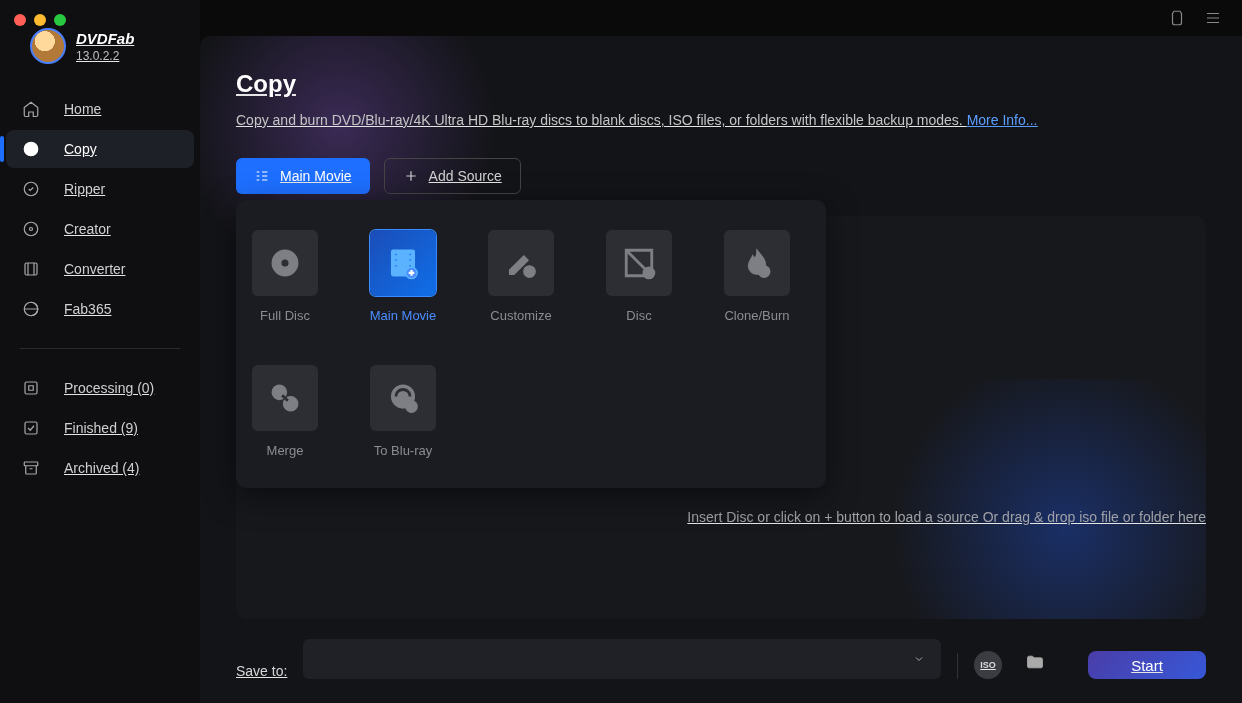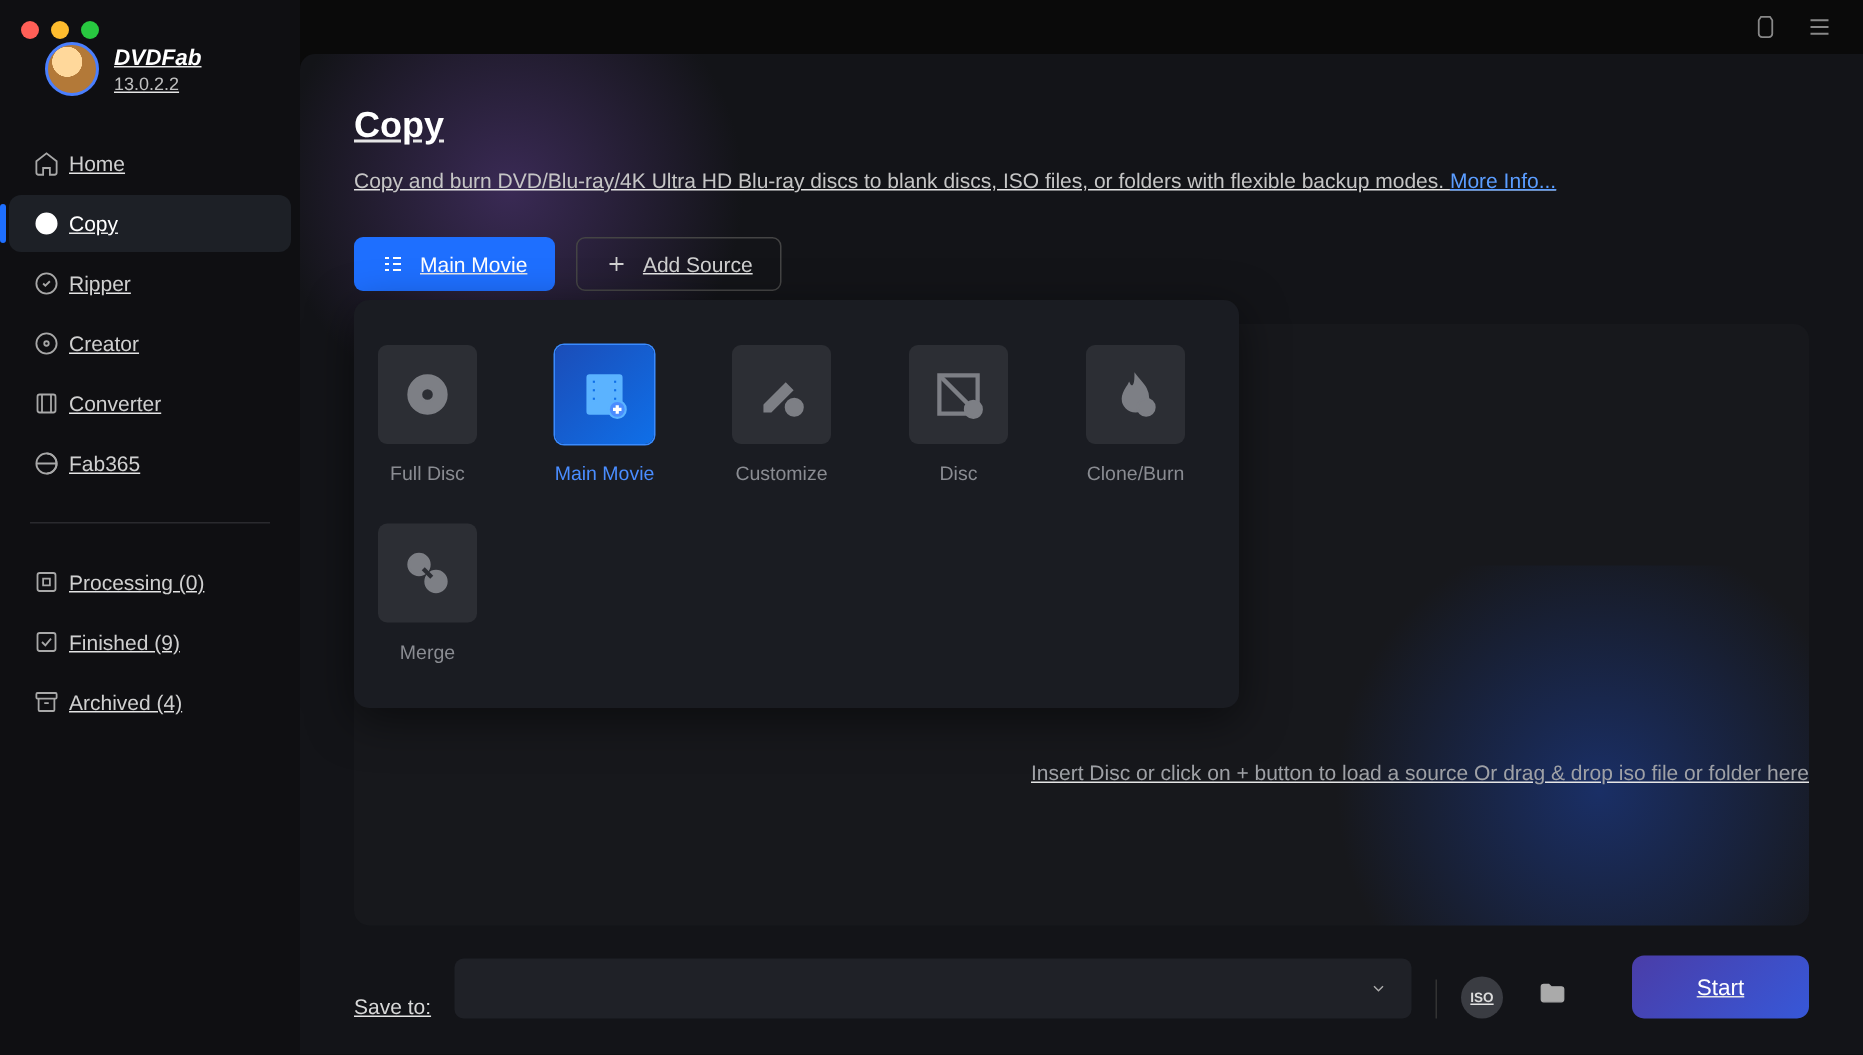--- a/index.html
+++ b/index.html
@@ -14,21 +14,21 @@
 .tl-max { background:#28c840; }
 
 
 .sidebar { width:200px; background:#0f0f12; display:flex; flex-direction:column; padding-top:24px; flex-shrink:0; }
 .logo-row { display:flex; align-items:center; gap:10px; padding:4px 20px 20px 30px; }
 .logo-badge { width:36px; height:36px; border-radius:50%; background:radial-gradient(circle at 40% 35%, #ffd89b 0 35%, #b37938 36% 100%); border:2px solid #4a7fff; position:relative; }
 .logo-text { display:flex; flex-direction:column; }
 .logo-name { font-weight:700; font-style:italic; font-size:15px; color:#fff; }
 .logo-ver { font-size:12px; color:#c0c0c0; margin-top:2px; }
 .nav { display:flex; flex-direction:column; gap:2px; padding:6px 6px; }
-.nav-item { display:flex; align-items:center; gap:6px; padding:10px 16px; border-radius:8px; font-size:14px; color:#d0d0d0; cursor:pointer; }
+.nav-item { display:flex; align-items:center; gap:24px; padding:10px 16px; border-radius:8px; font-size:14px; color:#d0d0d0; cursor:pointer; }
 .nav-item.active { background:#1d2026; color:#fff; position:relative; }
 .nav-item.active::before { content:""; position:absolute; left:-6px; top:6px; bottom:6px; width:4px; background:#1e6fff; border-radius:2px; }
 .nav-icon { width:18px; height:18px; display:flex; align-items:center; justify-content:center; flex-shrink:0; }
 .nav-icon svg { stroke:#a8a8a8; fill:none; stroke-width:1.6; }
 .nav-item.active .nav-icon svg { stroke:#fff; fill:#fff; }
 .divider { height:1px; background:#2a2a2e; margin:14px 20px; }
 
 
 .main { flex:1; display:flex; flex-direction:column; position:relative; }
 .topbar { height:36px; display:flex; justify-content:flex-end; align-items:center; gap:18px; padding:0 20px; background:#0a0a0a; }
@@ -41,21 +41,21 @@
 .page-title { font-size:24px; font-weight:700; color:#fff; margin-bottom:14px; position:relative; }
 .page-desc { font-size:14px; color:#c5c5c5; margin-bottom:30px; position:relative; }
 .page-desc a { color:#5b9dff; text-decoration:underline; }
 
 .toolbar { display:flex; gap:14px; margin-bottom:22px; position:relative; }
 .btn-primary { display:flex; align-items:center; gap:10px; background:#1e6fff; color:#fff; border:none; border-radius:6px; padding:9px 18px; font-size:14px; cursor:pointer; }
 .btn-outline { display:flex; align-items:center; gap:10px; background:transparent; color:#d0d0d0; border:1px solid #444; border-radius:6px; padding:9px 18px; font-size:14px; cursor:pointer; }
 .btn-primary svg,.btn-outline svg { stroke:currentColor; fill:none; stroke-width:1.8; }
 
 
-.mode-popover { position:absolute; top:200px; left:36px; width:590px; background:#1a1c22; border-radius:10px; padding:30px 14px 30px 14px; display:flex; flex-wrap:wrap; gap:26px 48px; z-index:5; box-shadow:0 8px 30px rgba(0,0,0,.5); }
+.mode-popover { position:absolute; top:200px; left:36px; width:590px; background:#1a1c22; border-radius:10px; padding:30px 14px 30px 14px; display:flex; flex-wrap:wrap; gap:42px 48px; z-index:5; box-shadow:0 8px 30px rgba(0,0,0,.5); }
 .mode-item { width:70px; display:flex; flex-direction:column; align-items:center; gap:12px; cursor:pointer; }
 .mode-tile { width:66px; height:66px; background:#2c2e34; border-radius:6px; display:flex; align-items:center; justify-content:center; }
 .mode-tile svg { stroke:#7d7f85; fill:#7d7f85; }
 .mode-item.selected .mode-tile { background:linear-gradient(135deg,#1b4db8,#0f6fe8); box-shadow:0 0 0 1px #3a8bff; }
 .mode-item.selected .mode-tile svg { stroke:#5bb3ff; fill:#5bb3ff; }
 .mode-label { font-size:13px; color:#8a8c92; white-space:nowrap; }
 .mode-item.selected .mode-label { color:#4a8dff; }
 
 
 .dropzone { flex:1; background:#17181c; border-radius:10px; display:flex; align-items:flex-end; justify-content:flex-end; padding-bottom:94px; position:relative; overflow:hidden; }
@@ -64,21 +64,21 @@
 
 
 .bottombar { display:flex; align-items:flex-end; gap:16px; margin-top:20px; }
 .saveto-label { font-size:14px; color:#d8d8d8; }
 .saveto-select { flex:1; background:#1f2127; border:none; border-radius:6px; height:40px; display:flex; align-items:center; justify-content:flex-end; padding:0 16px; cursor:pointer; }
 .saveto-select svg { stroke:#aaa; fill:#aaa; }
 .bottom-sep { width:1px; height:26px; background:#333; }
 .bottom-icon { width:34px; height:34px; display:flex; align-items:center; justify-content:center; cursor:pointer; }
 .bottom-icon.iso { background:#3a3c42; border-radius:50%; width:28px; height:28px; font-size:9px; color:#ddd; font-weight:600; }
 .bottom-icon svg { stroke:#aaa; fill:#aaa; }
-.start-btn { width:118px; height:42px; background:linear-gradient(135deg,#4a3da8,#3758d8); border:none; border-radius:8px; color:#fff; font-size:15px; cursor:pointer; margin-left:20px; }
+.start-btn { width:118px; height:28px; background:linear-gradient(135deg,#4a3da8,#3758d8); border:none; border-radius:8px; color:#fff; font-size:15px; cursor:pointer; margin-left:20px; }
 </style>
 </head>
 <body>
 
 <div class="traffic-lights">
   <span class="tl-close"></span>
   <span class="tl-min"></span>
   <span class="tl-max"></span>
 </div>
 
@@ -298,16 +298,26 @@
       <div class="mode-item">
         <div class="mode-tile">
             <svg width="34" height="34" viewBox="0 0 24 24">
               <circle cx="8" cy="8" r="5" fill="#7d7f85"></circle>
               <circle cx="16" cy="16" r="5" fill="#7d7f85"></circle>
               <path d="M10 10l4 4" stroke="#2c2e34" stroke-width="2"></path>
             </svg>
           </div>
         <span class="mode-label">Merge</span>
       </div>
+      <div class="mode-item">
+        <div class="mode-tile">
+            <svg width="34" height="34" viewBox="0 0 24 24">
+              <circle cx="12" cy="11" r="8" fill="#7d7f85"></circle>
+              <path d="M7 11a5 5 0 0 1 10 0" fill="none" stroke="#2c2e34" stroke-width="2"></path>
+              <circle cx="18" cy="18" r="4" fill="#7d7f85"></circle>
+            </svg>
+          </div>
+        <span class="mode-label">To Blu-ray</span>
+      </div>
     </div>
 
   </main>
 </div>
 
 </body></html>

